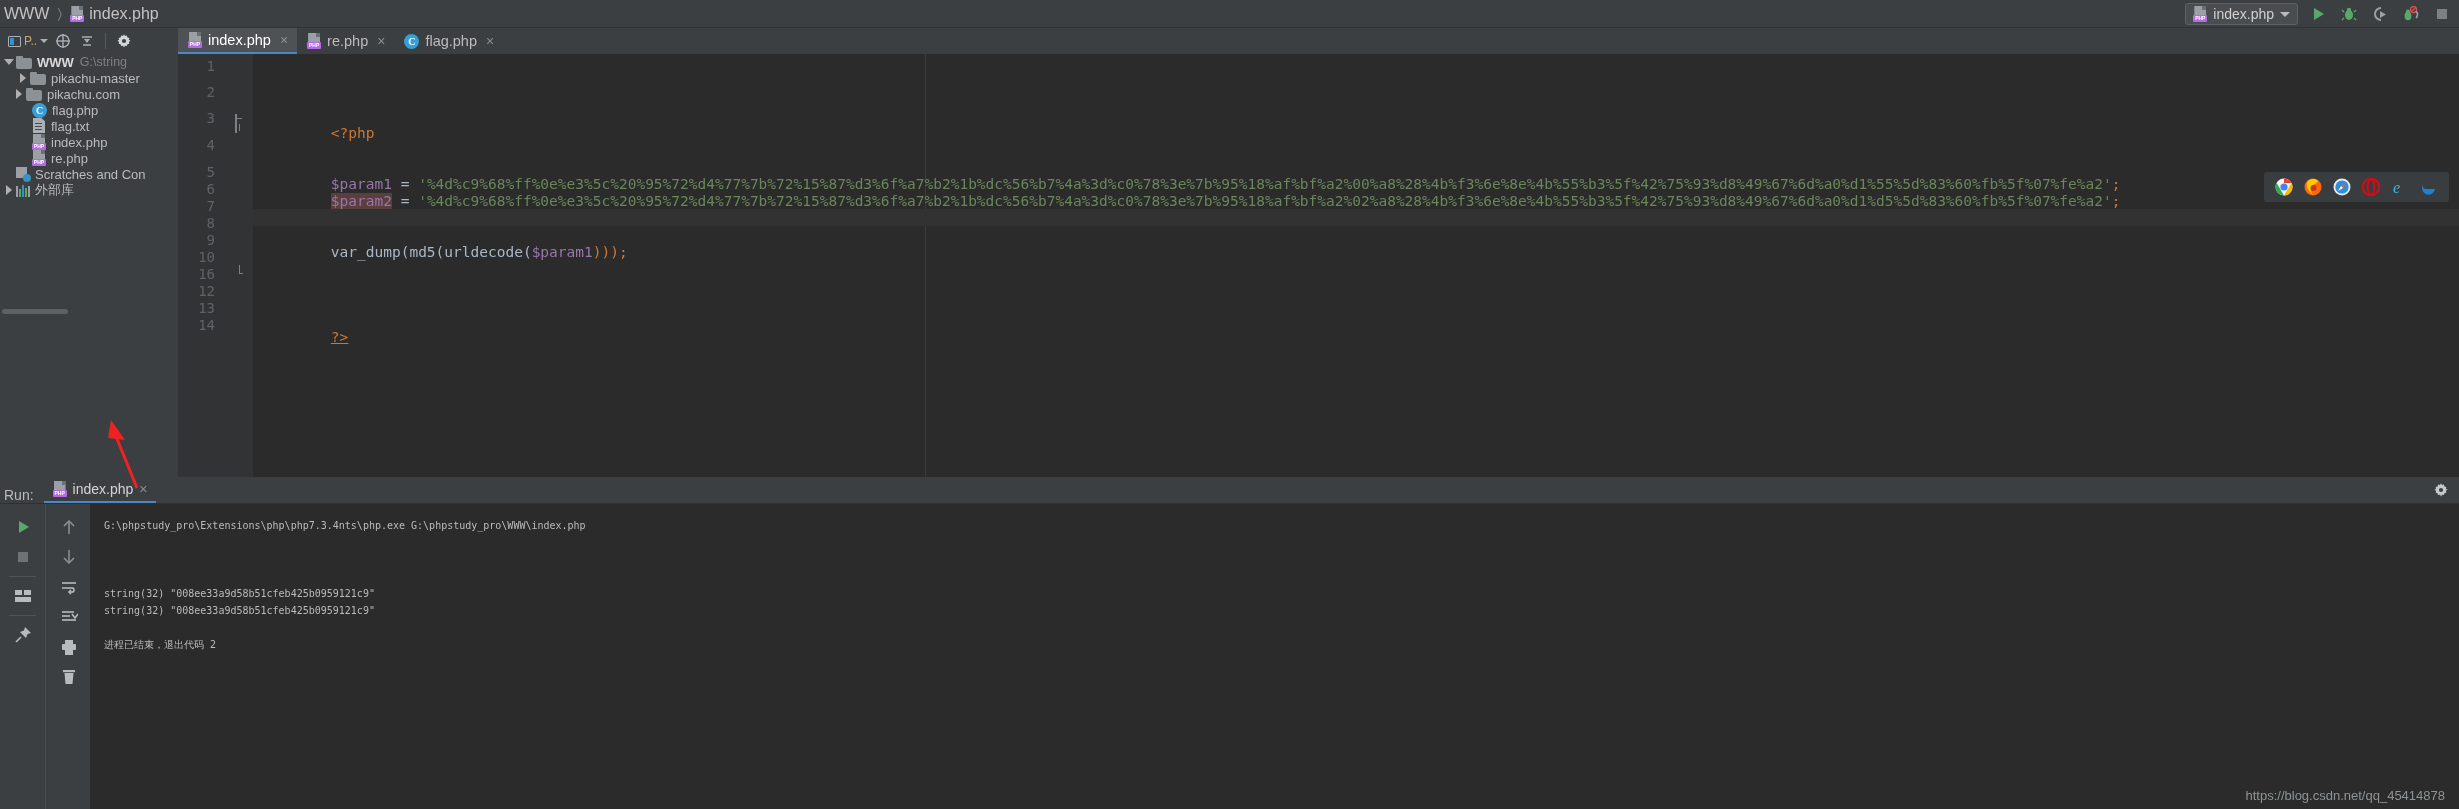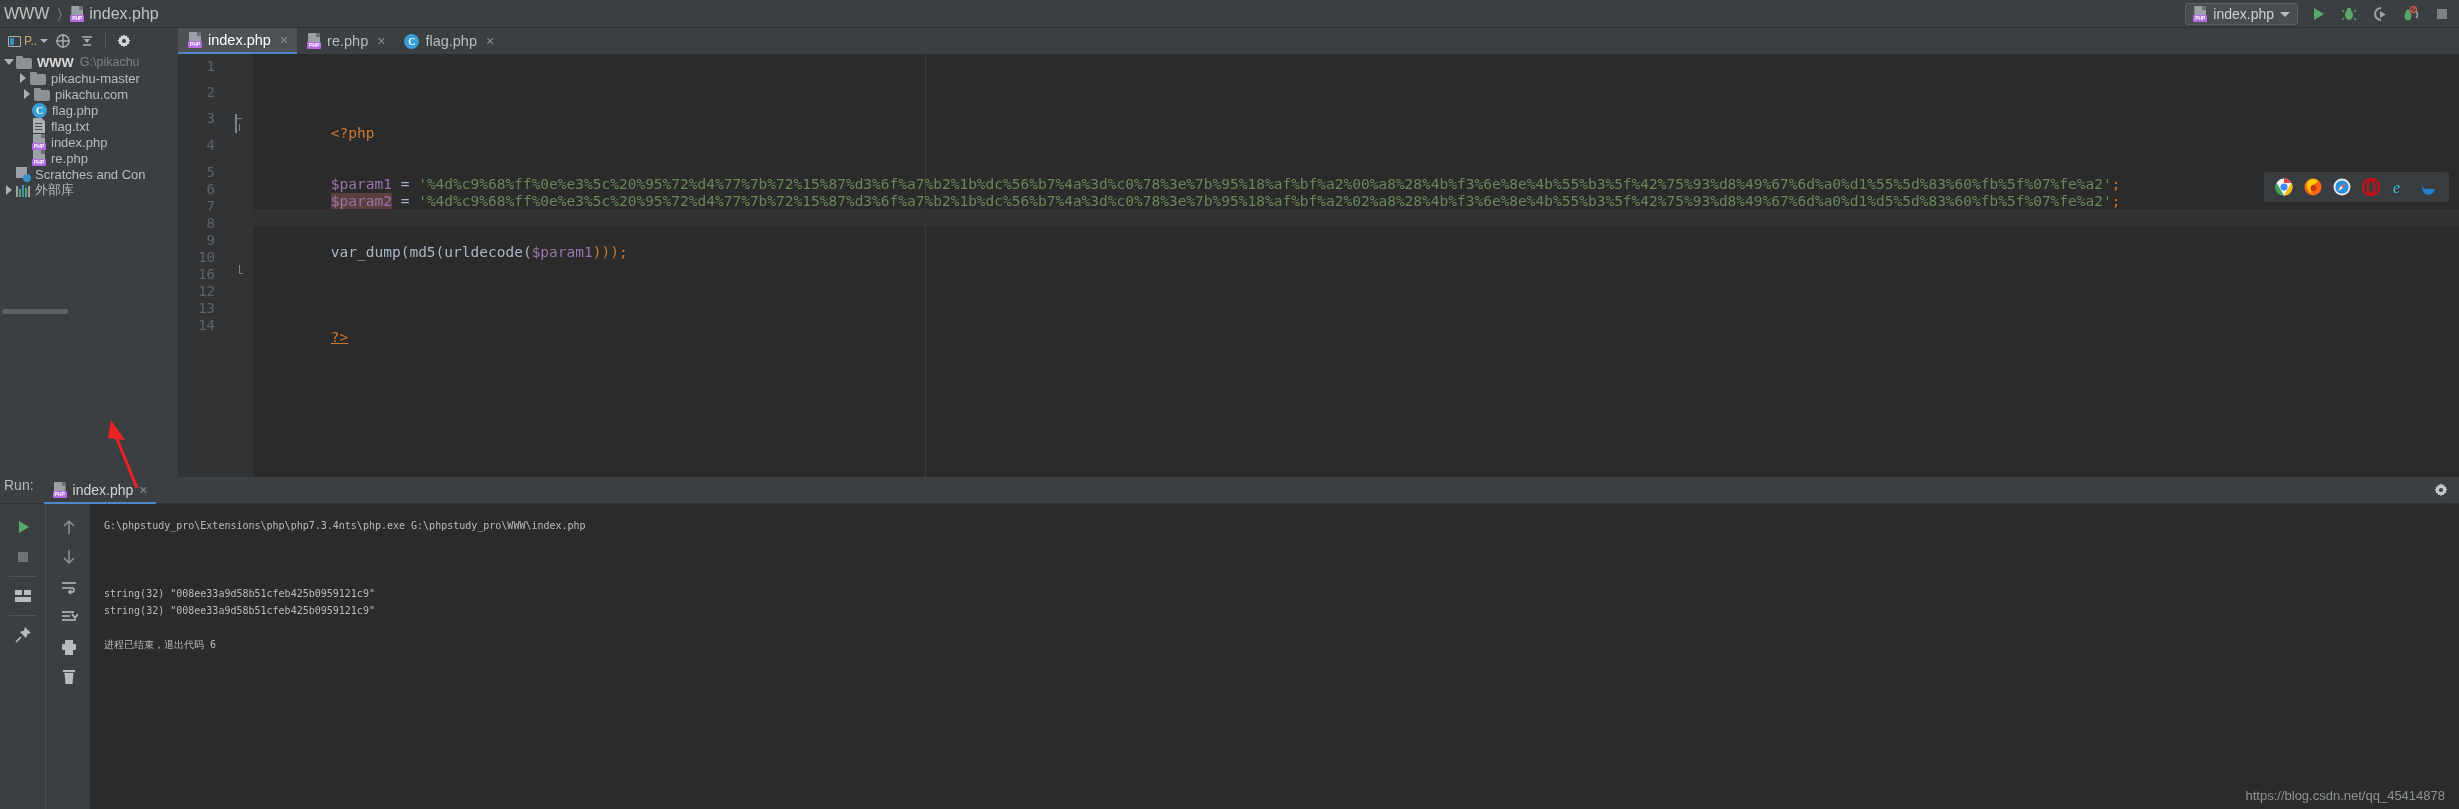--- a/index.html
+++ b/index.html
@@ -140,21 +140,21 @@
     position: absolute; right: 10px; top: 118px; height: 30px;
     background: #3a3d3f; border-radius: 3px; display: flex; align-items: center;
     gap: 11px; padding: 0 11px;
   }
   .bicon { width: 18px; height: 18px; border-radius: 50%; position: relative; }
 
   
   .runpanel { position: absolute; left: 0; top: 477px; width: 2459px; height: 332px; background: #3c3f41; }
   .run-header {
     position: absolute; left: 0; top: 0; width: 2459px; height: 27px;
-    background: #3c3f41; display: flex; align-items: flex-start; padding-left: 4px;
+    background: #3c3f41; display: flex; align-items: flex-end; padding-left: 4px;
     border-bottom: 1px solid #2e3133;
   }
   .run-label { font-size: 14px; color: #bbbbbb; margin-right: 10px; }
   .run-tab {
     display: flex; align-items: center; gap: 6px; height: 27px; padding: 0 9px;
     font-size: 14px; color: #d4d4d4; border-bottom: 2px solid #4a88c7;
   }
   .gear-right { position: absolute; right: 10px; top: 5px; }
 
   .run-toolbar { position: absolute; left: 0; top: 27px; width: 45px; height: 305px; background: #3c3f41; }
@@ -300,33 +300,33 @@
   <div class="tree">
     <div class="tree-row" style="padding-left:2px">
       <span class="tw">
           <span class="arrow-dn"></span>
         </span>
       <span class="folder-icon">
           <span class="ft"></span>
           <span class="fb"></span>
         </span>
       <span class="tree-lbl bold">WWW</span>
-      <span class="tree-sub">G:\pikachu</span>
+      <span class="tree-sub">G:\string</span>
     </div>
     <div class="tree-row" style="padding-left:16px">
       <span class="tw">
           <span class="arrow-rt"></span>
         </span>
       <span class="folder-icon">
           <span class="ft"></span>
           <span class="fb"></span>
         </span>
       <span class="tree-lbl">pikachu-master</span>
     </div>
-    <div class="tree-row" style="padding-left:20px">
+    <div class="tree-row" style="padding-left:12px">
       <span class="tw">
           <span class="arrow-rt"></span>
         </span>
       <span class="folder-icon">
           <span class="ft"></span>
           <span class="fb"></span>
         </span>
       <span class="tree-lbl">pikachu.com</span>
     </div>
     <div class="tree-row" style="padding-left:32px">
@@ -577,21 +577,21 @@
     </div>
 
     <div class="console">
       <div>G:\phpstudy_pro\Extensions\php\php7.3.4nts\php.exe G:\phpstudy_pro\WWW\index.php</div>
       <div class="sp"></div>
       <div class="sp"></div>
       <div class="sp"></div>
       <div>string(32) "008ee33a9d58b51cfeb425b0959121c9"</div>
       <div>string(32) "008ee33a9d58b51cfeb425b0959121c9"</div>
       <div class="sp"></div>
-      <div>进程已结束，退出代码 6</div>
+      <div>进程已结束，退出代码 2</div>
     </div>
   </div>
 
   <svg class="arrow-anno" viewBox="0 0 40 72">
     <line x1="32" y1="70" x2="10" y2="16" stroke="#ee2222" stroke-width="3"></line>
     <polygon points="6,2 20,22 3,20" fill="#ee2222"></polygon>
   </svg>
 
   <div class="watermark">https://blog.csdn.net/qq_45414878</div>
 </div>

